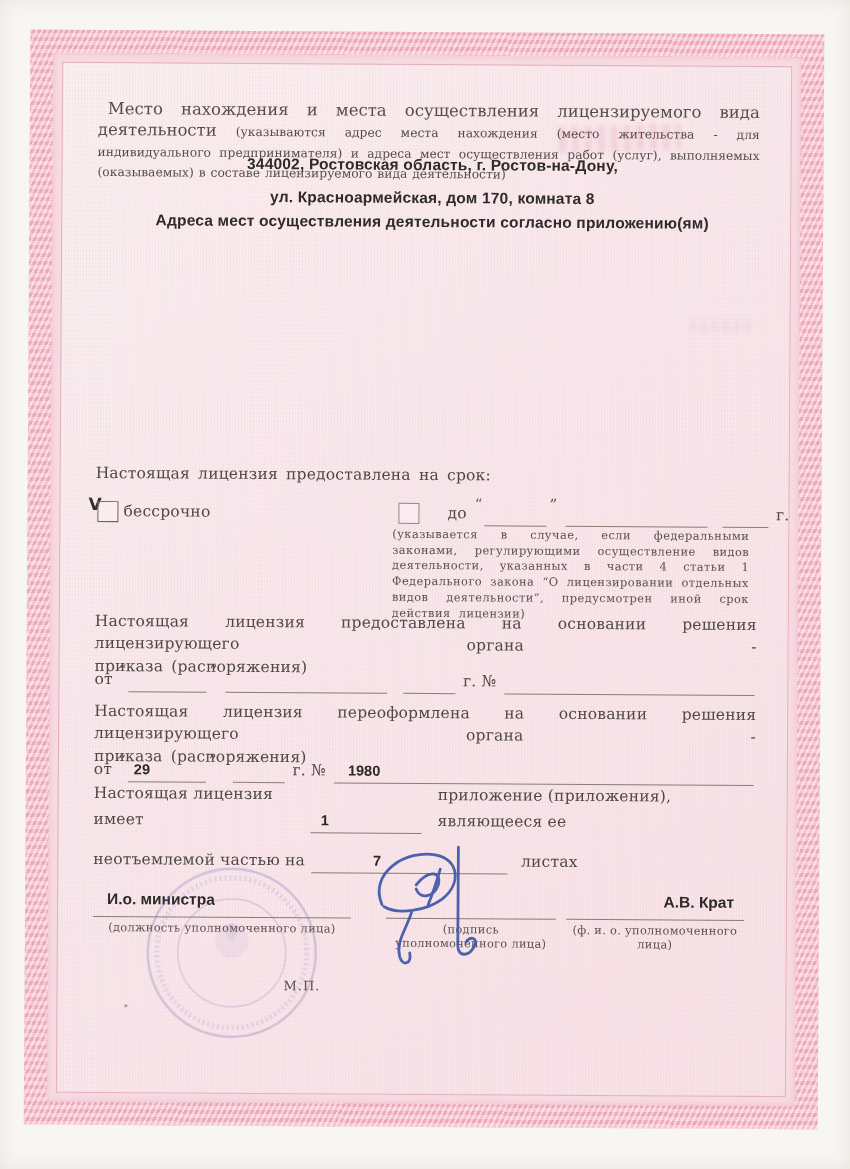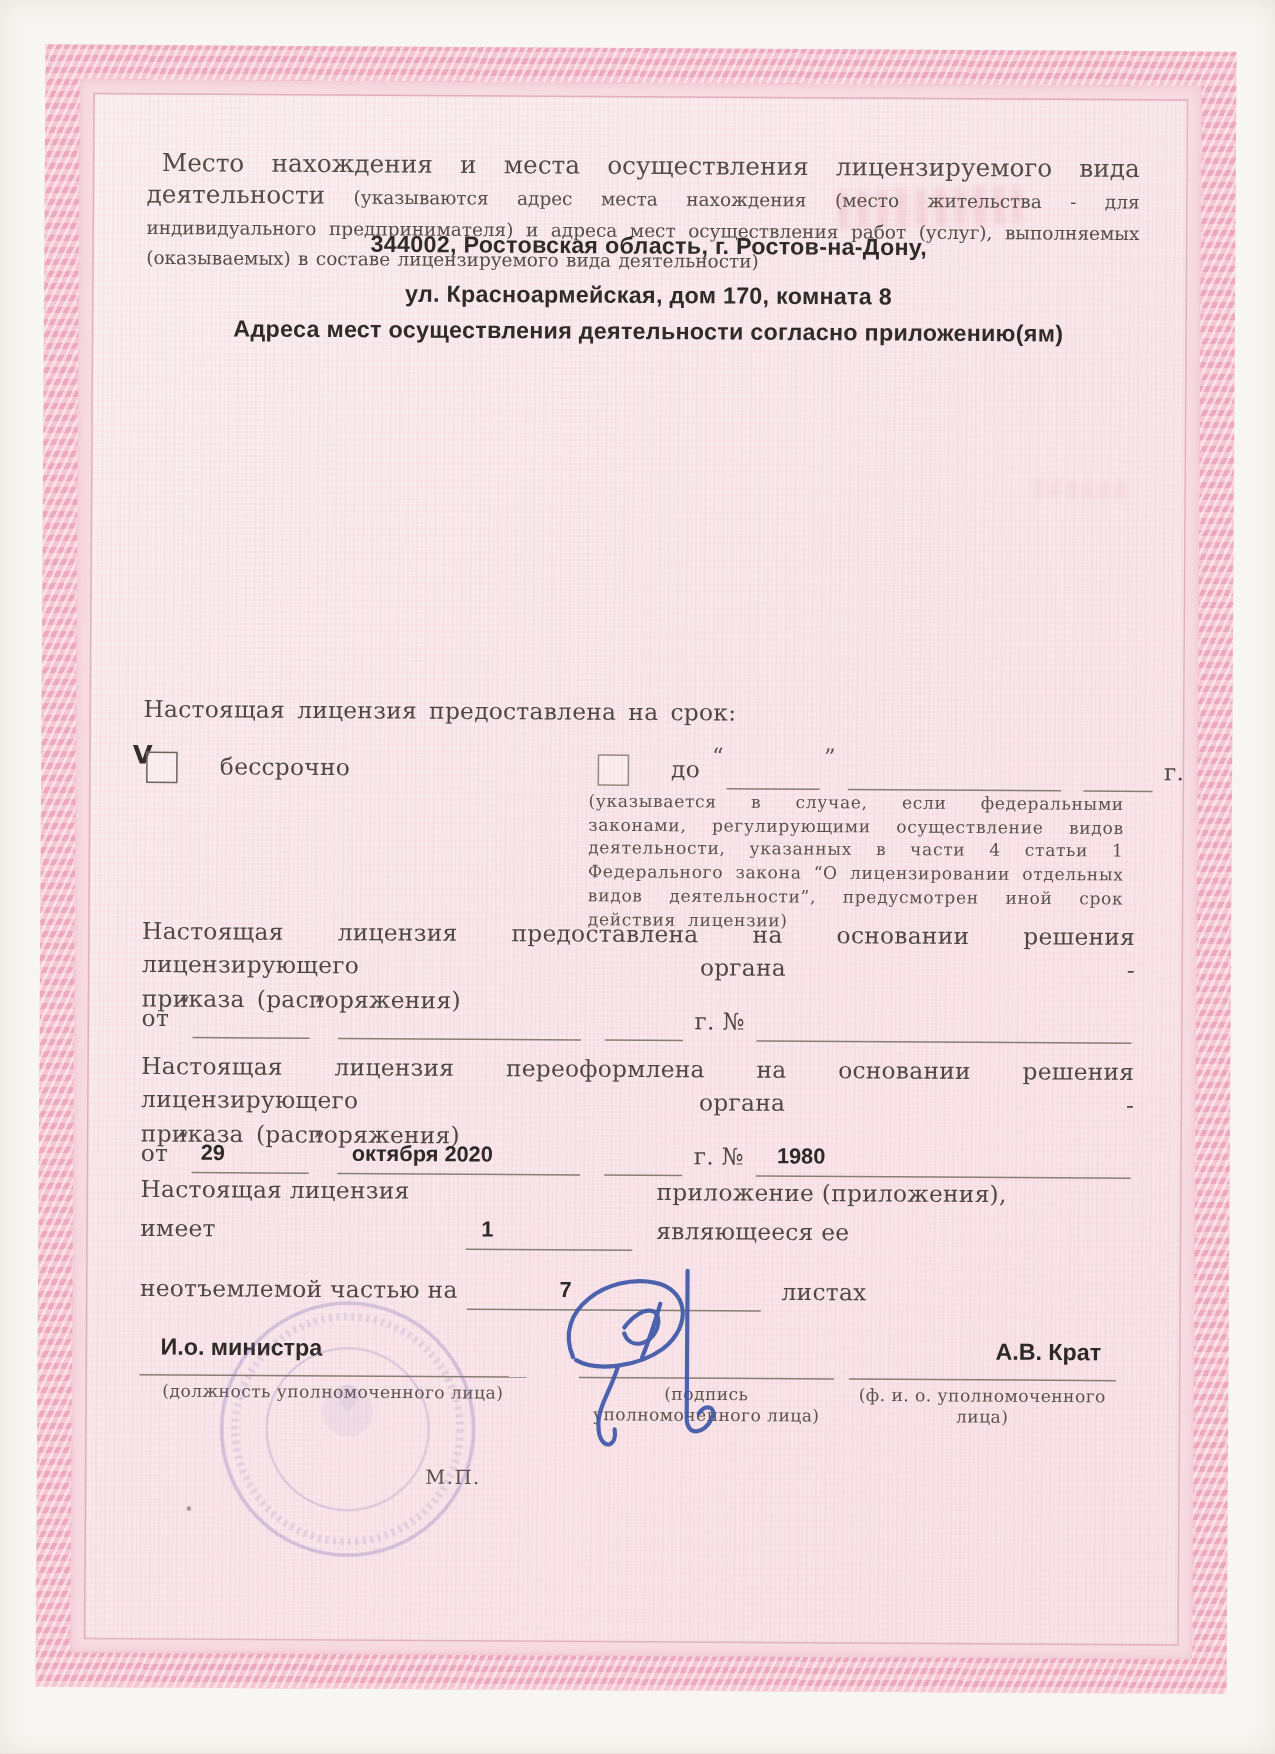--- a/index.html
+++ b/index.html
@@ -89,21 +89,21 @@
 
       <div class="addr" style="top:156px;">344002, Ростовская область, г. Ростов-на-Дону,</div>
       <div class="addr" style="top:189px;">ул. Красноармейская, дом 170, комната 8</div>
       <div class="addr" style="top:213px;">Адреса мест осуществления деятельности согласно приложению(ям)</div>
 
       <div class="para serif" style="top:464px;">Настоящая лицензия предоставлена на срок:</div>
 
       <div class="rowflex" style="left:88px;top:496px;">
         <span class="vmark">V</span>
         <span class="cbox" style="margin-left:-4px;"></span>
-        <span class="lbl serif" style="margin-left:28px;">бессрочно</span>
+        <span class="lbl serif" style="margin-left:5px;">бессрочно</span>
       </div>
 
       <div class="rowflex" style="left:398px;top:496px;">
         <span class="cbox light"></span>
         <span class="lbl serif" style="margin-left:28px;">до</span>
         <span class="q" style="margin-left:8px;">“</span>
         <span class="blank" style="width:62px;margin-left:2px;"><span class="val"></span></span>
         <span class="q" style="margin-left:3px;">”</span>
         <span class="blank" style="width:142px;margin-left:8px;"><span class="val"></span></span>
         <span class="blank" style="width:46px;margin-left:15px;"><span class="val"></span></span>
@@ -131,21 +131,20 @@
       <div class="para serif" style="top:702px;">
         <div class="jline">Настоящая лицензия переоформлена на основании решения лицензирующего органа -</div>
         <div>приказа (распоряжения)</div>
       </div>
 
       <div class="rowflex" style="left:95px;top:754px;width:660px;">
         <span class="lbl serif">от</span>
         <span class="q" style="margin-left:6px;">“</span>
         <span class="blank" style="width:78px;margin-left:2px;"><span class="val" style="padding-left:6px;">29</span></span>
         <span class="q" style="margin-left:3px;">”</span>
-        <span class="blank" style="width:162px;margin-left:8px;"><span class="val" style="padding-left:10px;">октября 2020</span></span>
         <span class="blank" style="width:52px;margin-left:16px;"></span>
         <span class="lbl serif" style="margin-left:8px;white-space:nowrap;">г. №</span>
         <span class="blank" style="flex:1;margin-left:8px;"><span class="val" style="padding-left:14px;">1980</span></span>
       </div>
 
       <div class="rowflex" style="left:95px;top:804px;width:662px;">
         <span class="lbl serif">Настоящая лицензия имеет</span>
         <span class="blank" style="width:128px;margin-left:14px;"><span class="val" style="padding-left:10px;">1</span></span>
         <span class="lbl serif" style="margin-left:16px;">приложение (приложения), являющееся ее</span>
       </div>

